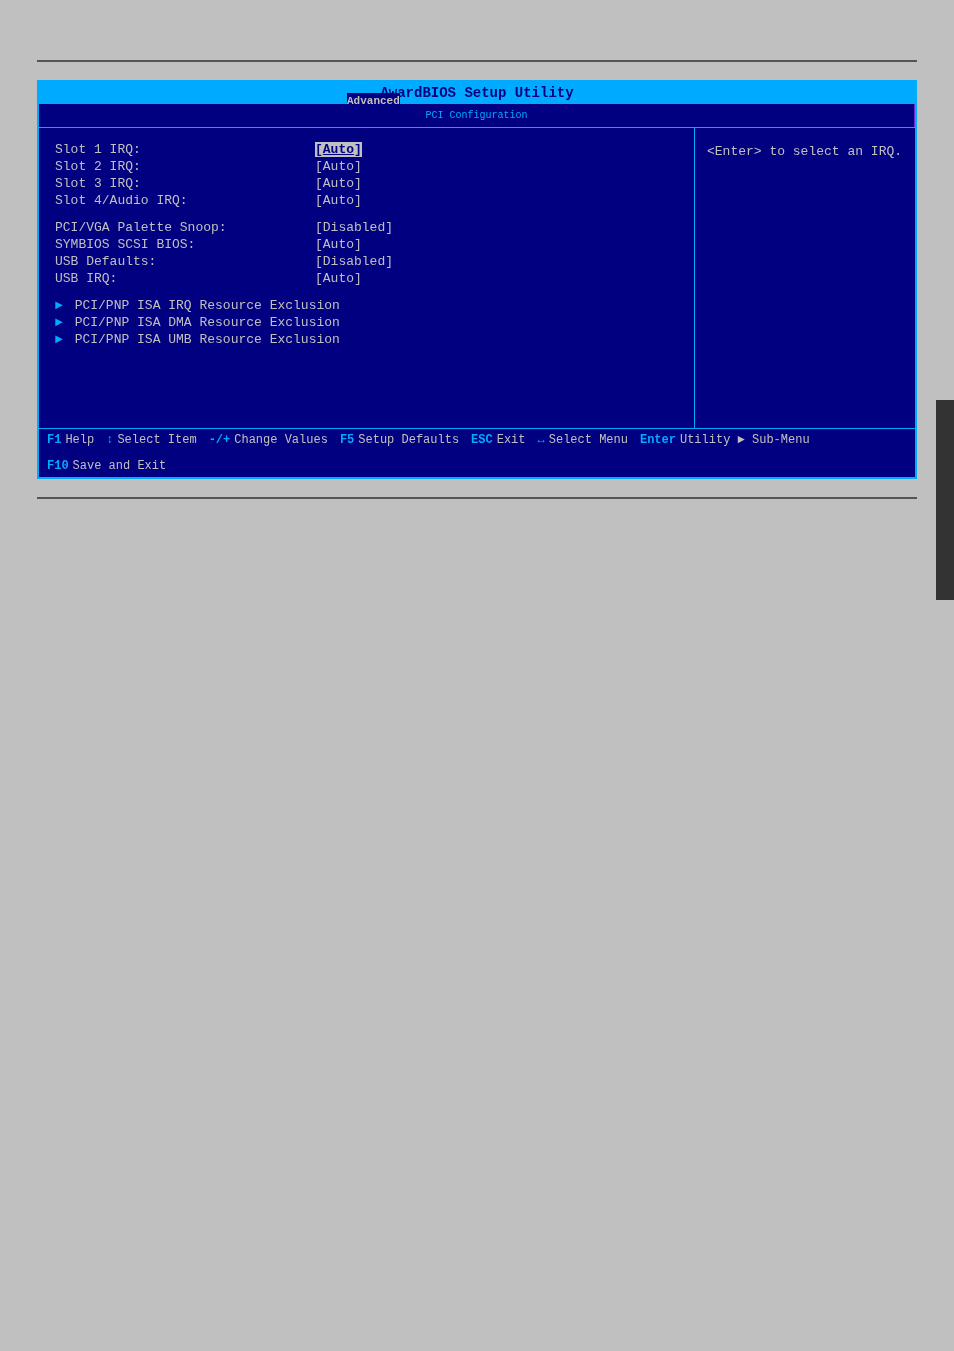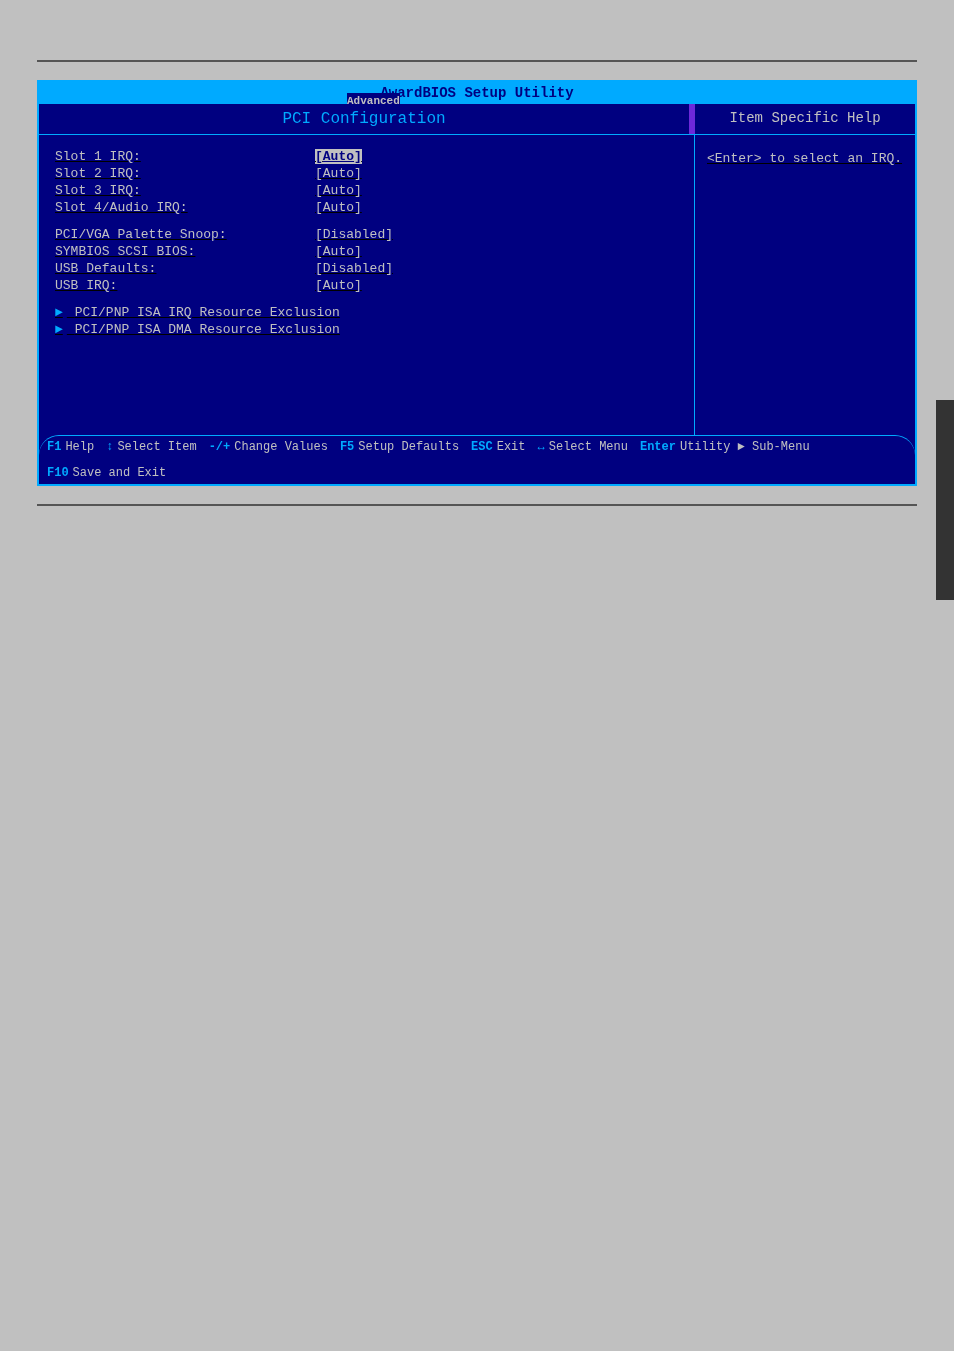--- a/index.html
+++ b/index.html
@@ -51,36 +51,35 @@
     
     .header-row {
       display: flex;
       border-bottom: 1px solid #00aaff;
     }
     .header-main {
       flex: 1;
       background: #000080;
       color: #00aaff;
       text-align: center;
-      font-size: 16px;
+      font-size: 10px;
       padding: 6px 0;
-      border-right: 6px solid #6d28d9;
+      border-right: 1px solid #6d28d9;
     }
     .header-help {
       width: 220px;
       background: #000080;
       color: #c0c0c0;
       text-align: center;
       font-size: 14px;
       padding: 6px 0;
     }
     
     .content-area {
       display: flex;
-      text-decoration: underline;
     }
     .main-panel {
       flex: 1;
       padding: 14px 16px 10px 16px;
       border-right: 1px solid #00aaff;
       min-height: 300px;
     }
     .help-panel {
       width: 220px;
       padding: 14px 12px;
@@ -123,21 +122,20 @@
     
     .footer-bar {
       background: #000080;
       border-top: 1px solid #00aaff;
       padding: 4px 8px;
       display: flex;
       gap: 12px;
       font-size: 12px;
       color: #c0c0c0;
       flex-wrap: wrap;
-      border-radius: 20px;
     }
     .footer-item {
       display: flex;
       align-items: center;
       gap: 4px;
     }
     .footer-key {
       color: #00aaff;
       font-weight: bold;
     }
@@ -165,21 +163,20 @@
 
   <div class="bios-box">
 
     <div class="title-bar">
       <span>AwardBIOS Setup Utility</span>
       <span class="tab-advanced">Advanced</span>
     </div>
 
     <div class="header-row">
       <div class="header-main">PCI Configuration</div>
-      <div class="header-help">Item Specific Help</div>
     </div>
 
     <div class="content-area">
       <div class="main-panel">
 
         <div class="setting-row">
           <span class="setting-label">Slot 1 IRQ:</span>
           <span class="setting-value highlighted">[<span style="text-decoration:underline">Auto</span>]</span>
         </div>
         <div class="setting-row">
@@ -217,20 +214,24 @@
         <div class="group-spacer"></div>
 
         <div class="submenu-row">
           <span class="submenu-arrow">►</span>
           <span>PCI/PNP ISA IRQ Resource Exclusion</span>
         </div>
         <div class="submenu-row">
           <span class="submenu-arrow">►</span>
           <span>PCI/PNP ISA DMA Resource Exclusion</span>
         </div>
+        <div class="submenu-row">
+          <span class="submenu-arrow">►</span>
+          <span>PCI/PNP ISA UMB Resource Exclusion</span>
+        </div>
 
       </div>
 
       <div class="help-panel">
         <span>&lt;Enter&gt; to select an IRQ.</span>
       </div>
     </div>
 
     <div class="footer-bar">
       <div class="footer-item">

